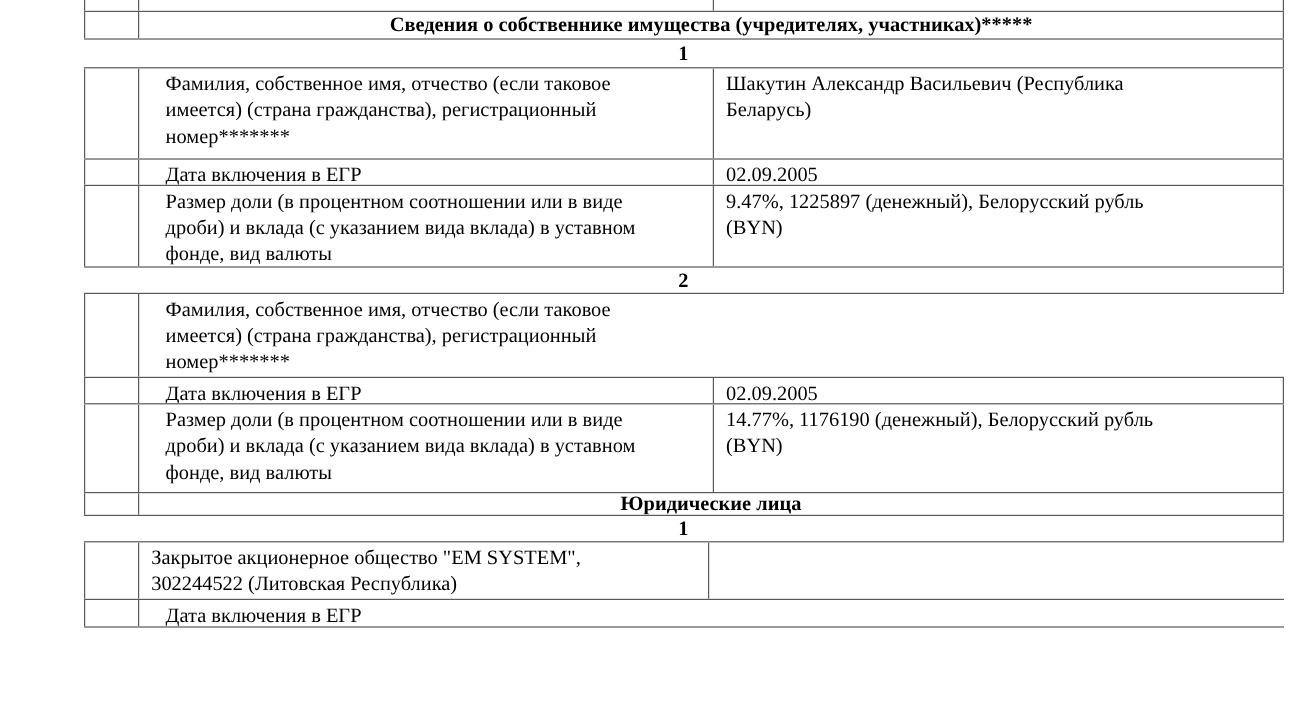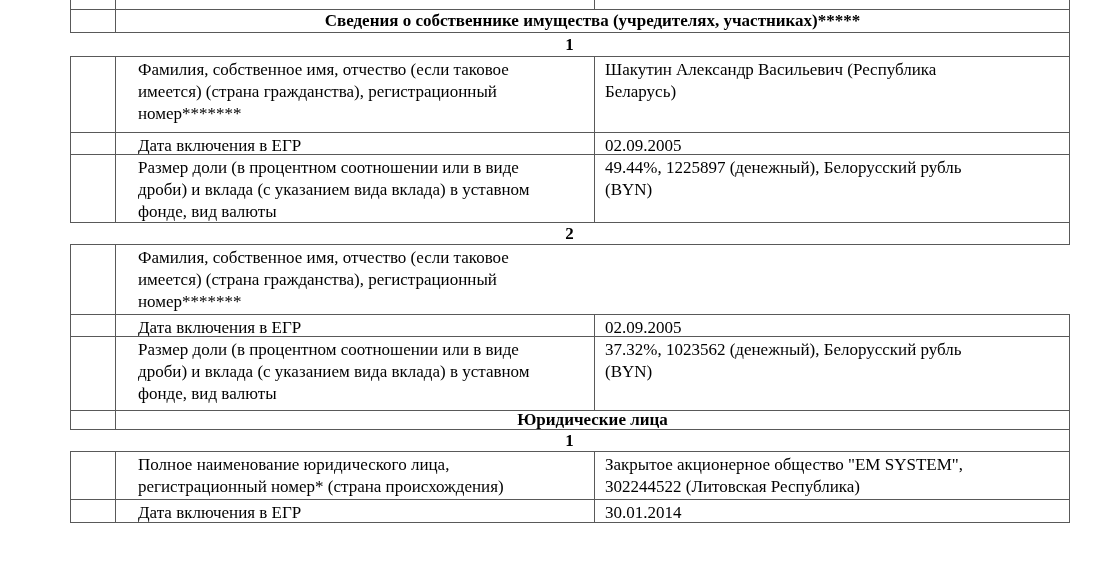--- a/index.html
+++ b/index.html
@@ -101,21 +101,21 @@
       <div class="row row-data" style="height: 22px;">
         <div class="cell cell-a"></div>
         <div class="cell cell-b">Дата включения в ЕГР</div>
         <div class="cell cell-c">02.09.2005</div>
       </div>
       <div class="row row-data" style="height: 68px;">
         <div class="cell cell-a"></div>
         <div class="cell cell-b">Размер доли (в процентном соотношении или в виде
 дроби) и вклада (с указанием вида вклада) в уставном
 фонде, вид валюты</div>
-        <div class="cell cell-c">49.44%, 1225897 (денежный), Белорусский рубль
+        <div class="cell cell-c">9.47%, 1225897 (денежный), Белорусский рубль
 (BYN)</div>
       </div>
       <div class="row row-number" style="height: 22px;">
         <div class="cell cell-full">2</div>
       </div>
       <div class="row row-data" style="height: 70px;">
         <div class="cell cell-a"></div>
         <div class="cell cell-b">Фамилия, собственное имя, отчество (если таковое
 имеется) (страна гражданства), регистрационный
 номер*******</div>
@@ -123,36 +123,33 @@
       <div class="row row-data" style="height: 22px;">
         <div class="cell cell-a"></div>
         <div class="cell cell-b">Дата включения в ЕГР</div>
         <div class="cell cell-c">02.09.2005</div>
       </div>
       <div class="row row-data" style="height: 74px;">
         <div class="cell cell-a"></div>
         <div class="cell cell-b">Размер доли (в процентном соотношении или в виде
 дроби) и вклада (с указанием вида вклада) в уставном
 фонде, вид валюты</div>
-        <div class="cell cell-c">37.32%, 1023562 (денежный), Белорусский рубль
+        <div class="cell cell-c">14.77%, 1176190 (денежный), Белорусский рубль
 (BYN)</div>
       </div>
       <div class="row row-section" style="height: 19px;">
         <div class="cell cell-a"></div>
         <div class="cell cell-span">Юридические лица</div>
       </div>
       <div class="row row-number" style="height: 22px;">
         <div class="cell cell-full">1</div>
       </div>
       <div class="row row-data" style="height: 48px;">
         <div class="cell cell-a"></div>
-        <div class="cell cell-b">Полное наименование юридического лица,
-регистрационный номер* (страна происхождения)</div>
         <div class="cell cell-c">Закрытое акционерное общество "EM SYSTEM",
 302244522 (Литовская Республика)</div>
       </div>
       <div class="row row-data" style="height: 23px;">
         <div class="cell cell-a"></div>
         <div class="cell cell-b">Дата включения в ЕГР</div>
-        <div class="cell cell-c">30.01.2014</div>
       </div>
     </div>
 </div>
 
 </body></html>

